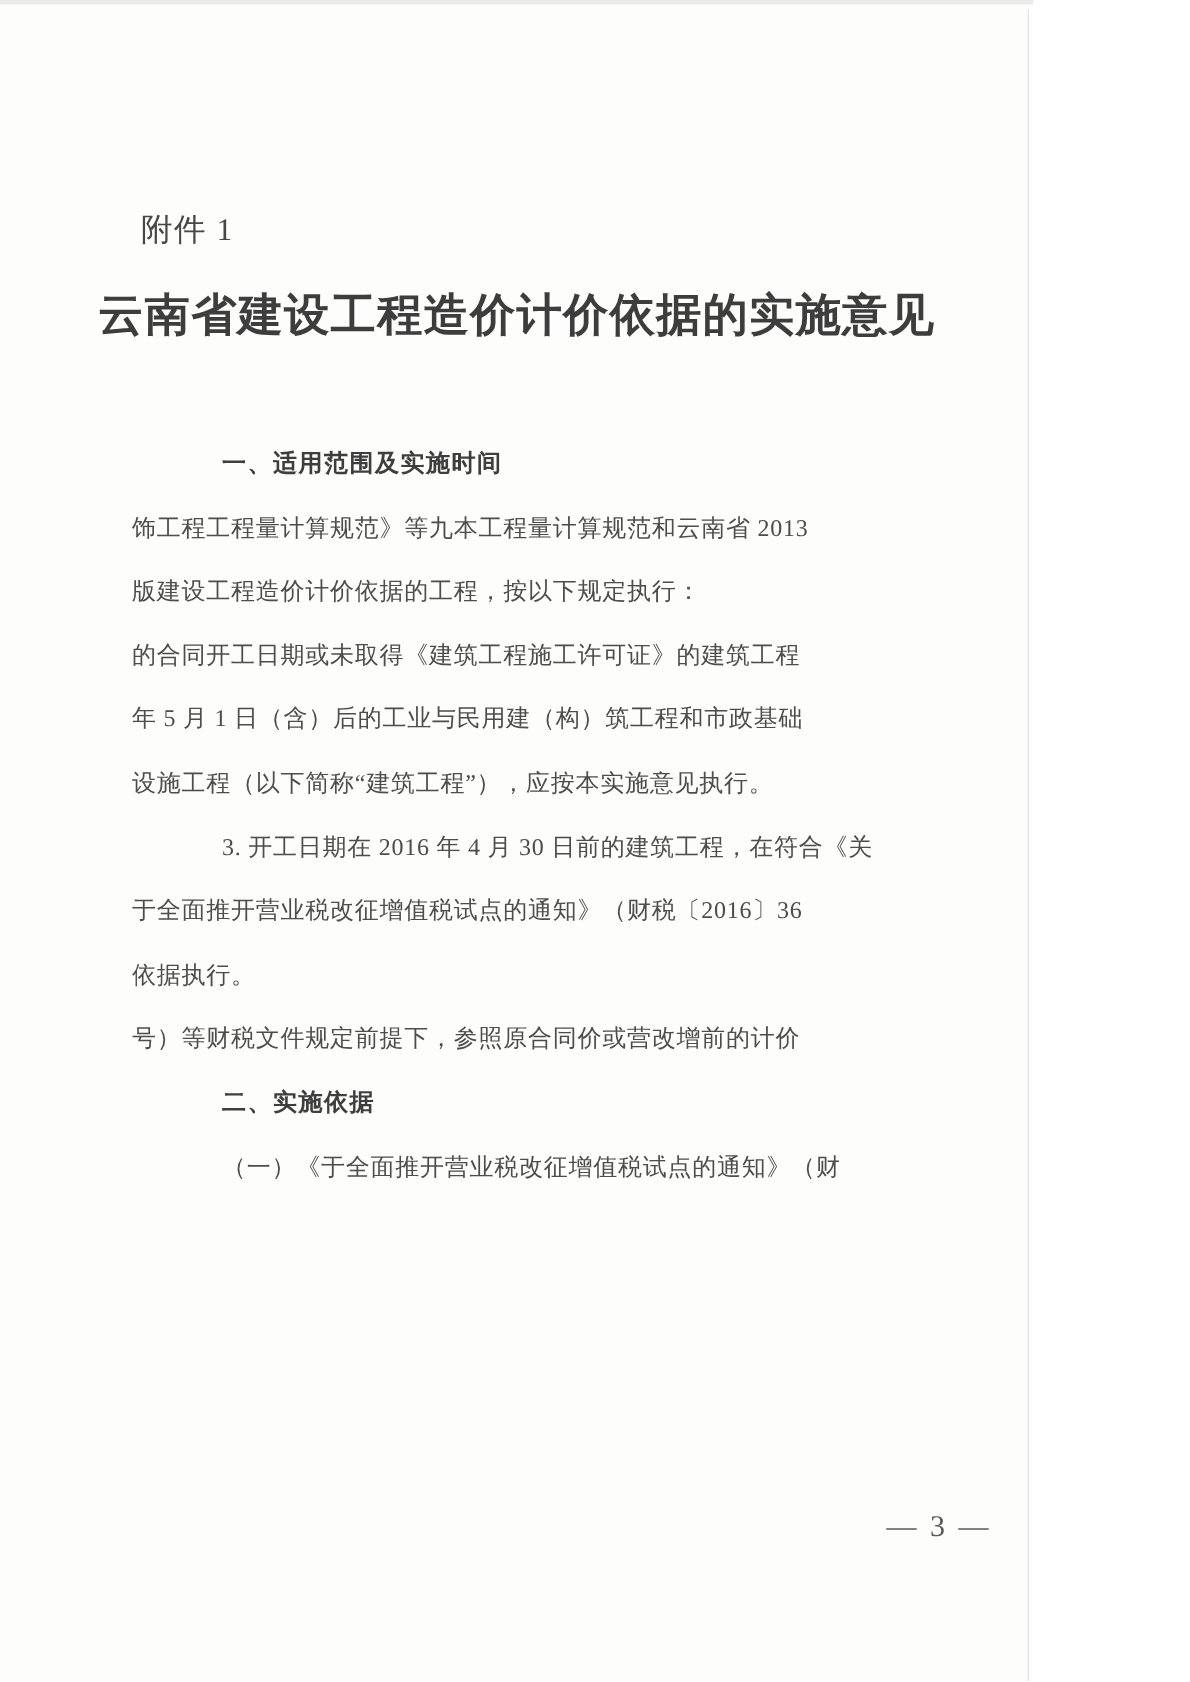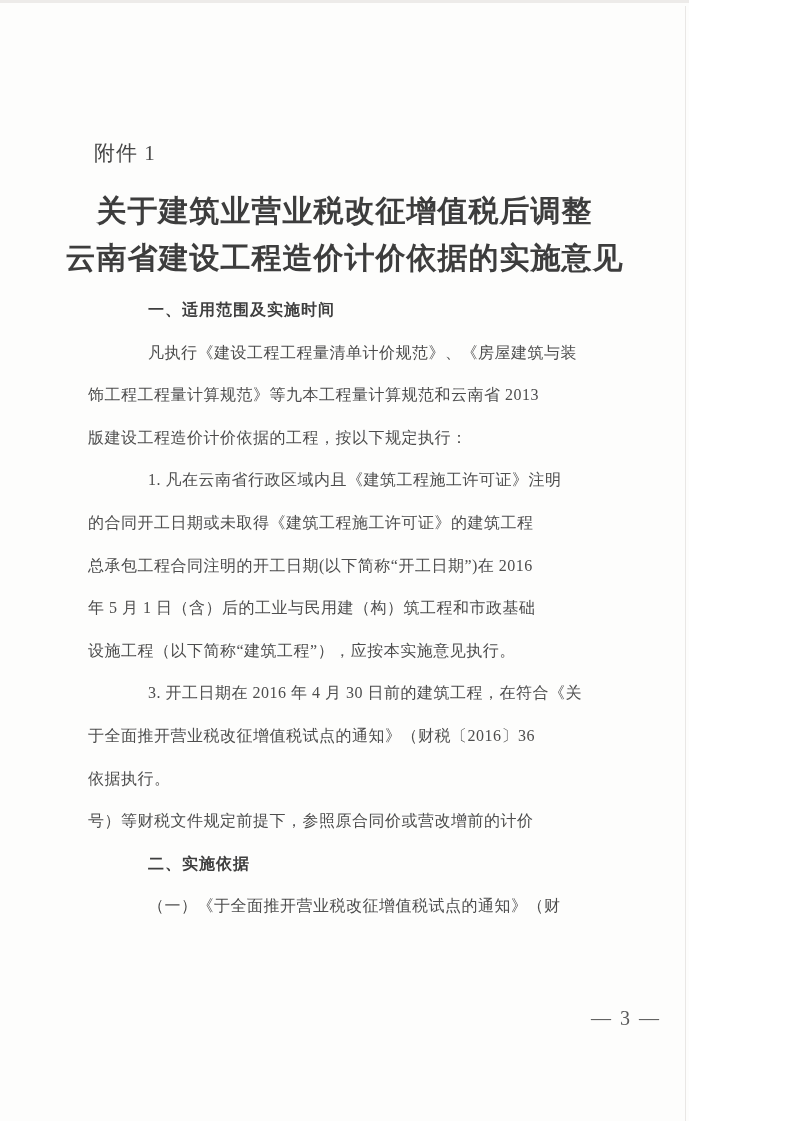--- a/index.html
+++ b/index.html
@@ -89,32 +89,28 @@
 </head>
 <body>
 
 <div class="page">
   <div class="scan-edge-top"></div>
   <div class="scan-edge-right"></div>
 
   <div class="attachment">附件 1</div>
 
   <h1 class="title">
-    <span class="title-line">关于建筑业营业税改征增值税后调整</span>
     <span class="title-line">云南省建设工程造价计价依据的实施意见</span>
   </h1>
 
   <div class="doc-body" id="body-lines">
       <div class="line heading indent">一、适用范围及实施时间</div>
-      <div class="line indent">凡执行《建设工程工程量清单计价规范》、《房屋建筑与装</div>
       <div class="line">饰工程工程量计算规范》等九本工程量计算规范和云南省 2013</div>
       <div class="line">版建设工程造价计价依据的工程，按以下规定执行：</div>
-      <div class="line indent">1. 凡在云南省行政区域内且《建筑工程施工许可证》注明</div>
       <div class="line">的合同开工日期或未取得《建筑工程施工许可证》的建筑工程</div>
-      <div class="line">总承包工程合同注明的开工日期(以下简称“开工日期”)在 2016</div>
       <div class="line">年 5 月 1 日（含）后的工业与民用建（构）筑工程和市政基础</div>
       <div class="line">设施工程（以下简称“建筑工程”），应按本实施意见执行。</div>
       <div class="line indent">3. 开工日期在 2016 年 4 月 30 日前的建筑工程，在符合《关</div>
       <div class="line">于全面推开营业税改征增值税试点的通知》（财税〔2016〕36</div>
       <div class="line">依据执行。</div>
       <div class="line">号）等财税文件规定前提下，参照原合同价或营改增前的计价</div>
       <div class="line heading indent">二、实施依据</div>
       <div class="line indent">（一）《于全面推开营业税改征增值税试点的通知》（财</div>
     </div>
 

